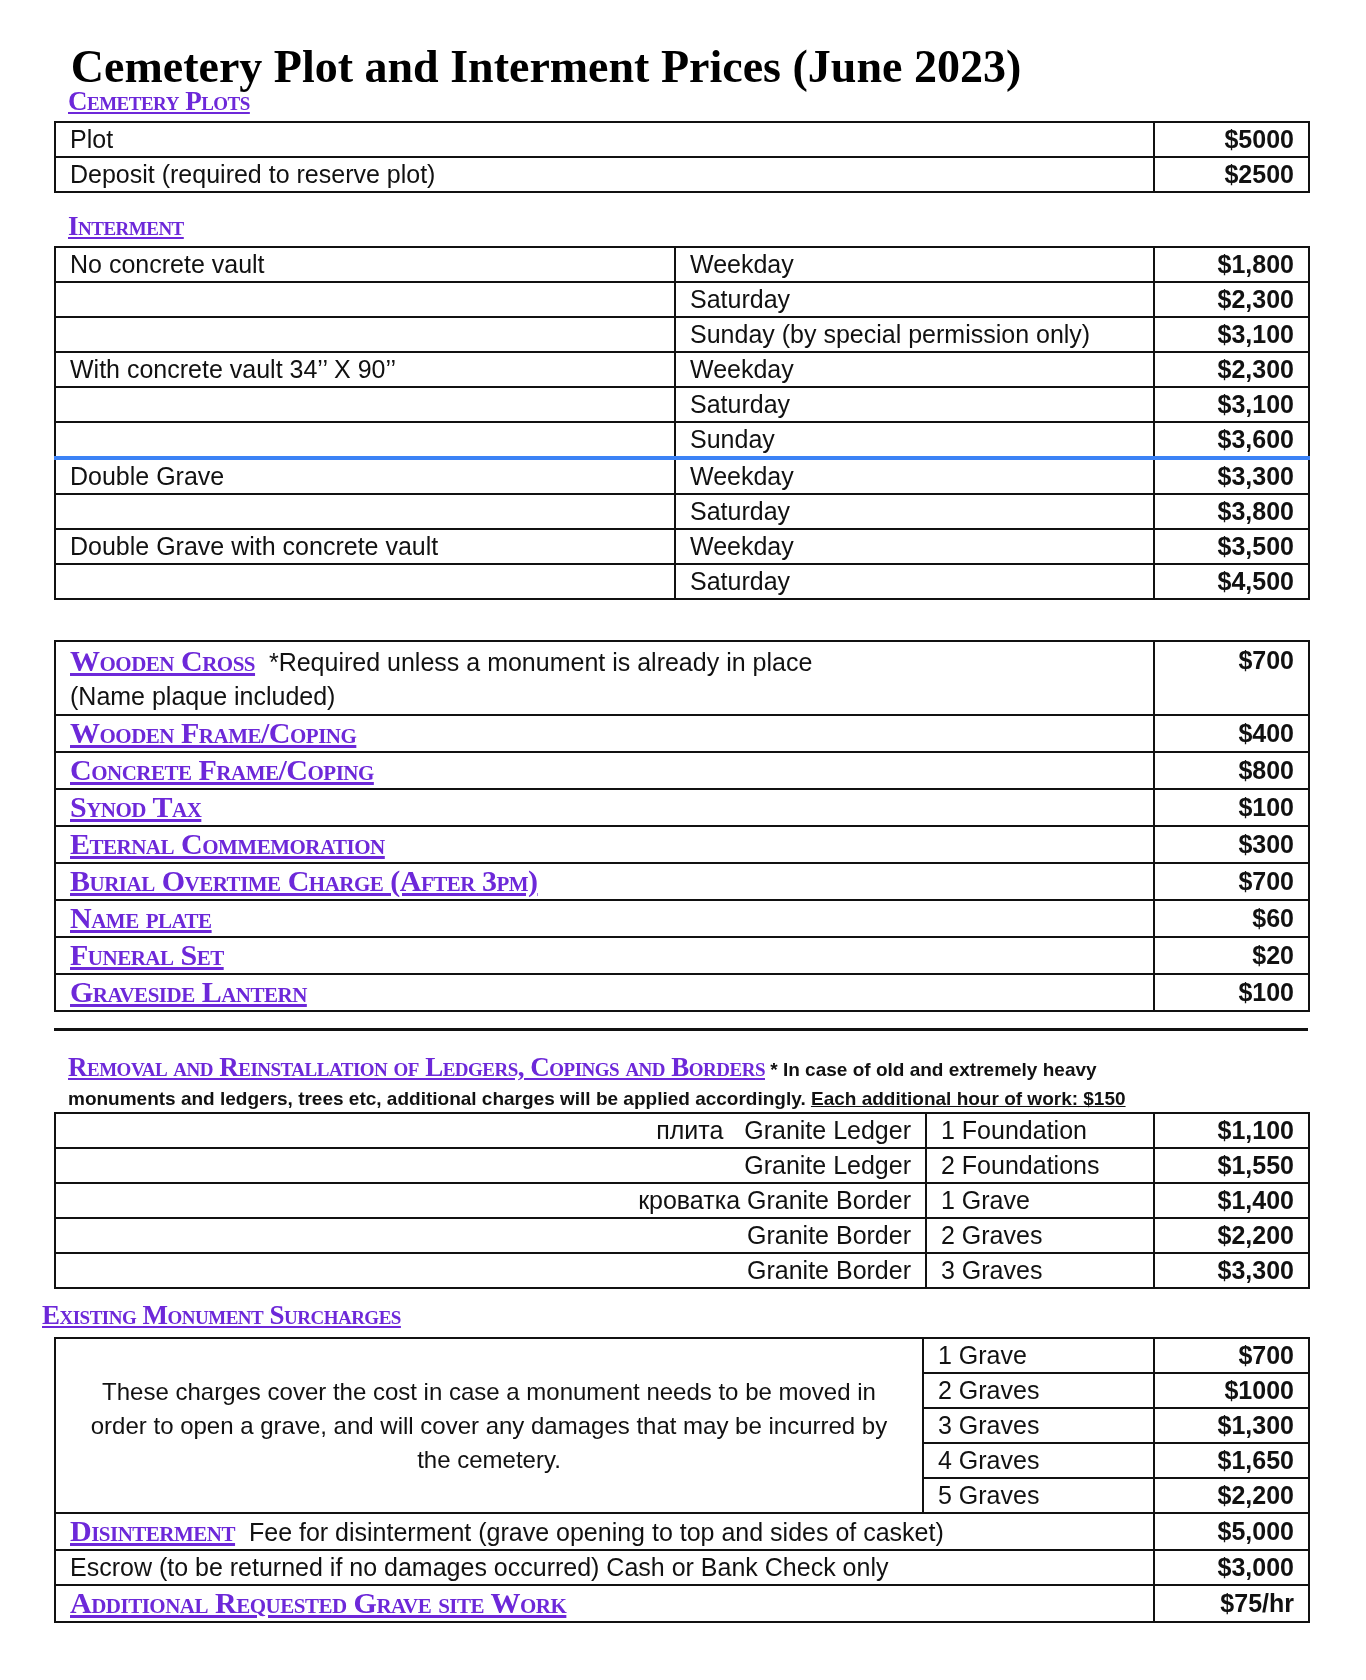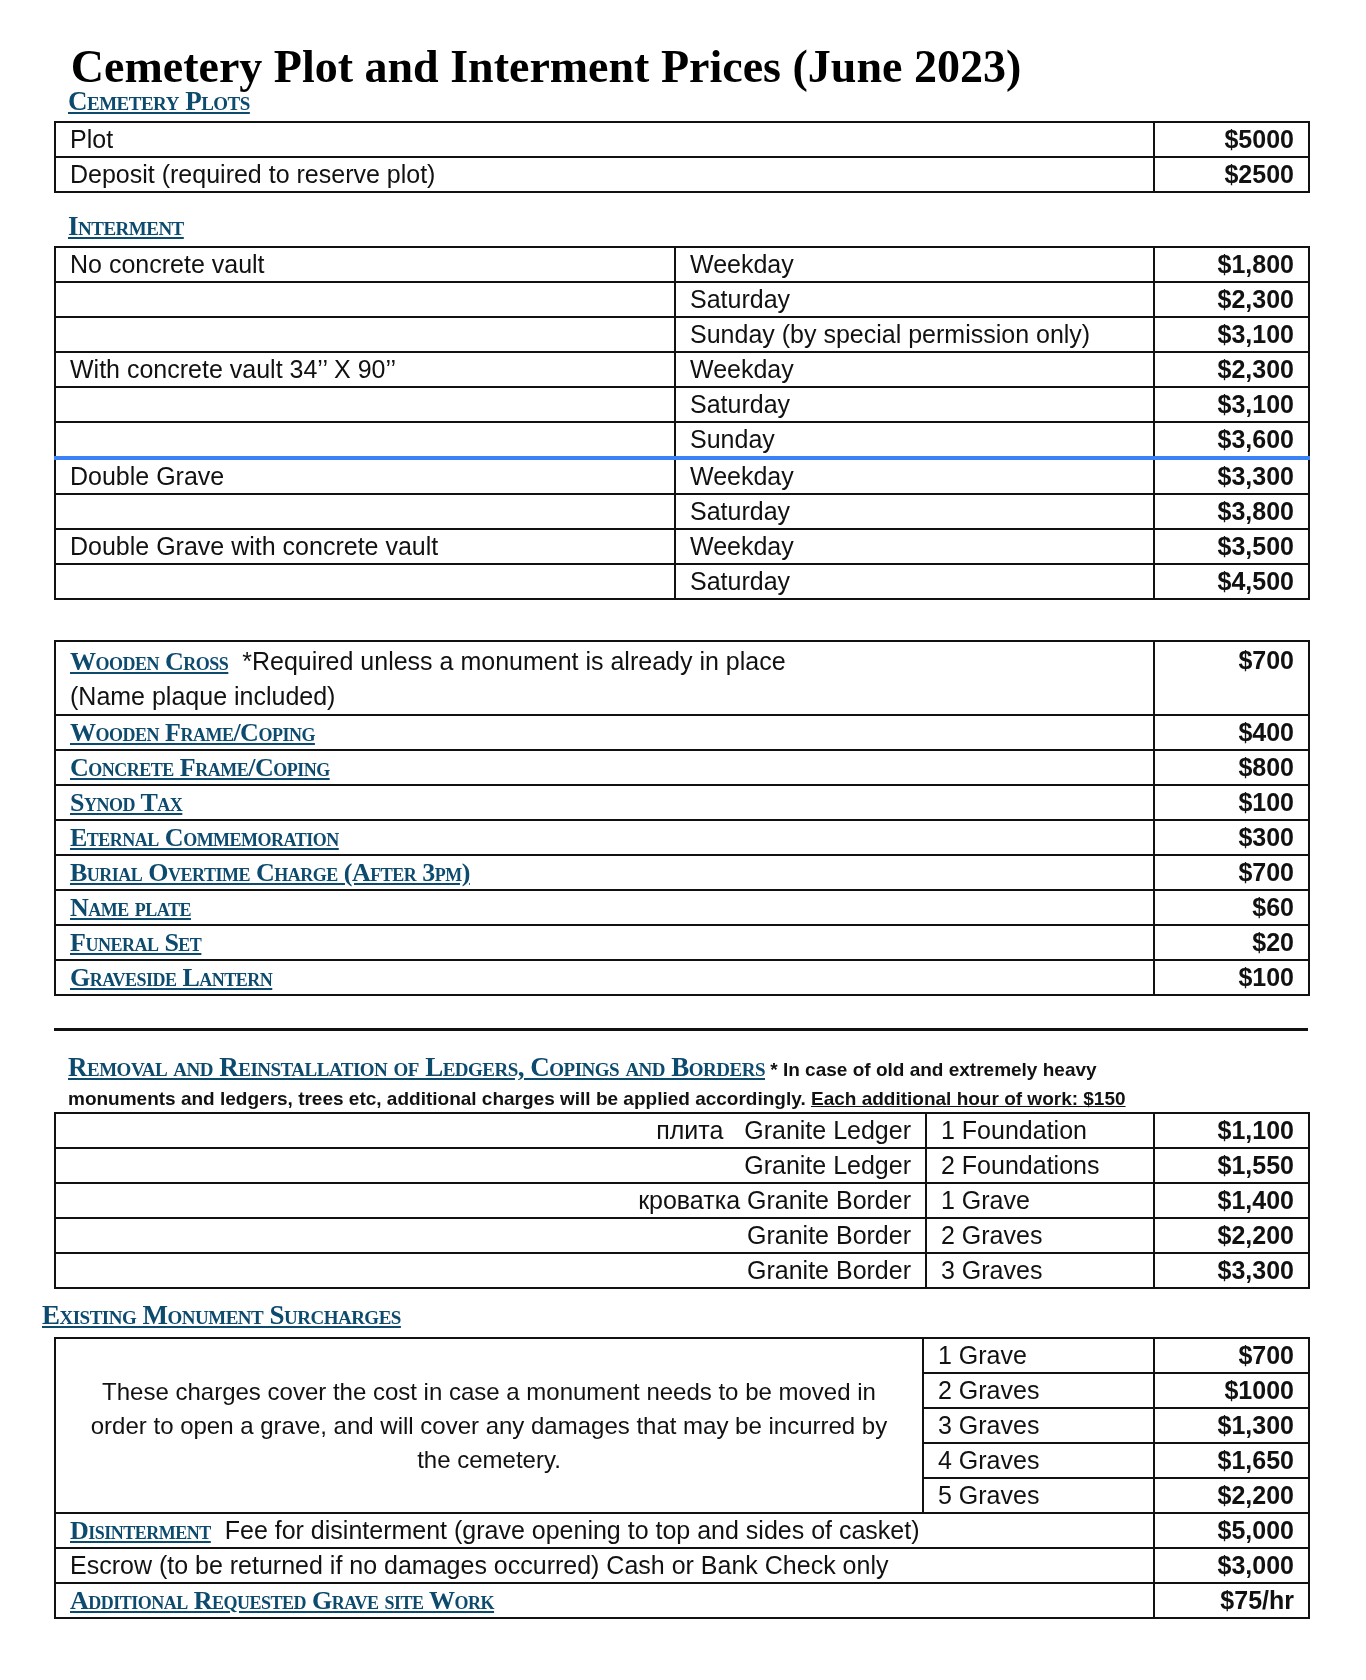--- a/index.html
+++ b/index.html
@@ -1,23 +1,23 @@
 <!DOCTYPE html>
 <html><head>
 <meta charset="utf-8">
 <style>
   html, body { margin:0; padding:0; background:#ffffff; }
   body { width:1366px; height:1680px; position:relative; overflow:hidden;
          font-family:"Liberation Sans", "DejaVu Sans", sans-serif; color:#111; }
   .title { position:absolute; left:0; width:1092px; top:40px; text-align:center;
            font-family:"Liberation Serif","DejaVu Serif",serif; font-weight:bold; font-size:46px; color:#000; }
   .sec { position:absolute; font-family:"Liberation Serif","DejaVu Serif",serif; font-weight:bold;
-         color:#0c4a6e; text-decoration:underline; font-variant:small-caps; font-size:27px; letter-spacing:-0.5px;
+         color:#6d28d9; text-decoration:underline; font-variant:small-caps; font-size:27px; letter-spacing:-0.5px;
          cursor:pointer; }
-  .sec.inline { position:static; font-size:26px; }
+  .sec.inline { position:static; font-size:30px; }
   table { position:absolute; border-collapse:collapse; table-layout:fixed; }
   td { border:2px solid #111; padding:0 14px; font-size:25px; height:33px; line-height:33px; white-space:nowrap; overflow:hidden; }
   td.price { text-align:right; font-weight:bold; }
   .row-thick td { border-bottom:4px solid #3b82f6; }
   .note { position:absolute; font-size:19px; font-weight:bold; color:#111; }
   .note u { text-decoration:underline; }
   .hr { position:absolute; left:54px; width:1254px; height:3px; background:#111; }
   .ru { font-weight:normal; }
   .sur-desc { text-align:center; white-space:normal; font-weight:normal; font-size:24px; line-height:34px; padding:0 20px; }
 </style>

